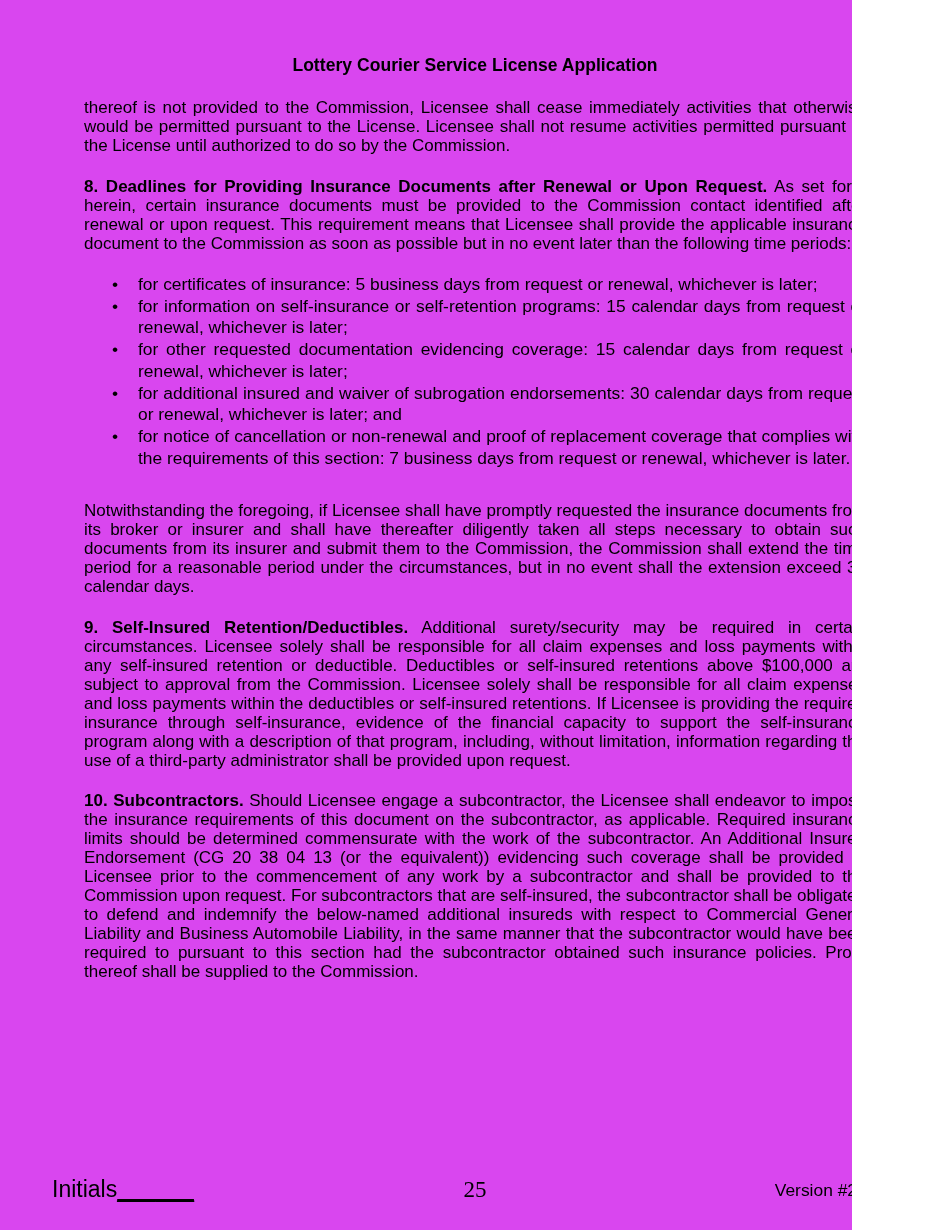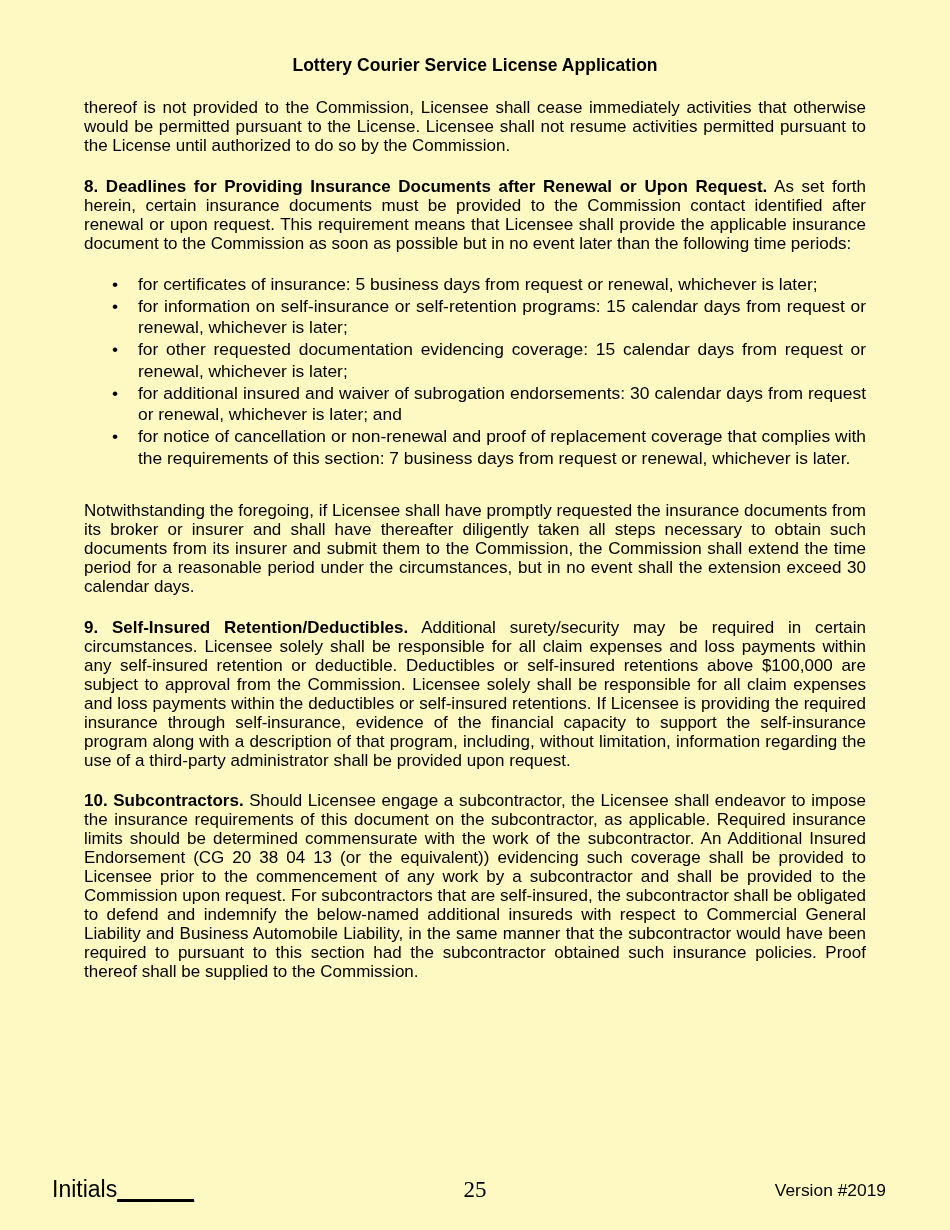--- a/index.html
+++ b/index.html
@@ -2,23 +2,23 @@
 <html><head>
 <meta charset="utf-8">
 <style>
   html, body {
     margin: 0;
     padding: 0;
     background: #ffffff;
   }
   .page {
     position: relative;
-    width: 950px;
+    width: 852px;
     height: 1230px;
-    background: #fef9c3;
+    background: #d946ef;
     box-sizing: border-box;
     font-family: "Liberation Sans", sans-serif;
     color: #000000;
     overflow: hidden;
   }
   .doc-title {
     position: absolute;
     top: 55px;
     left: 0;
     width: 950px;

